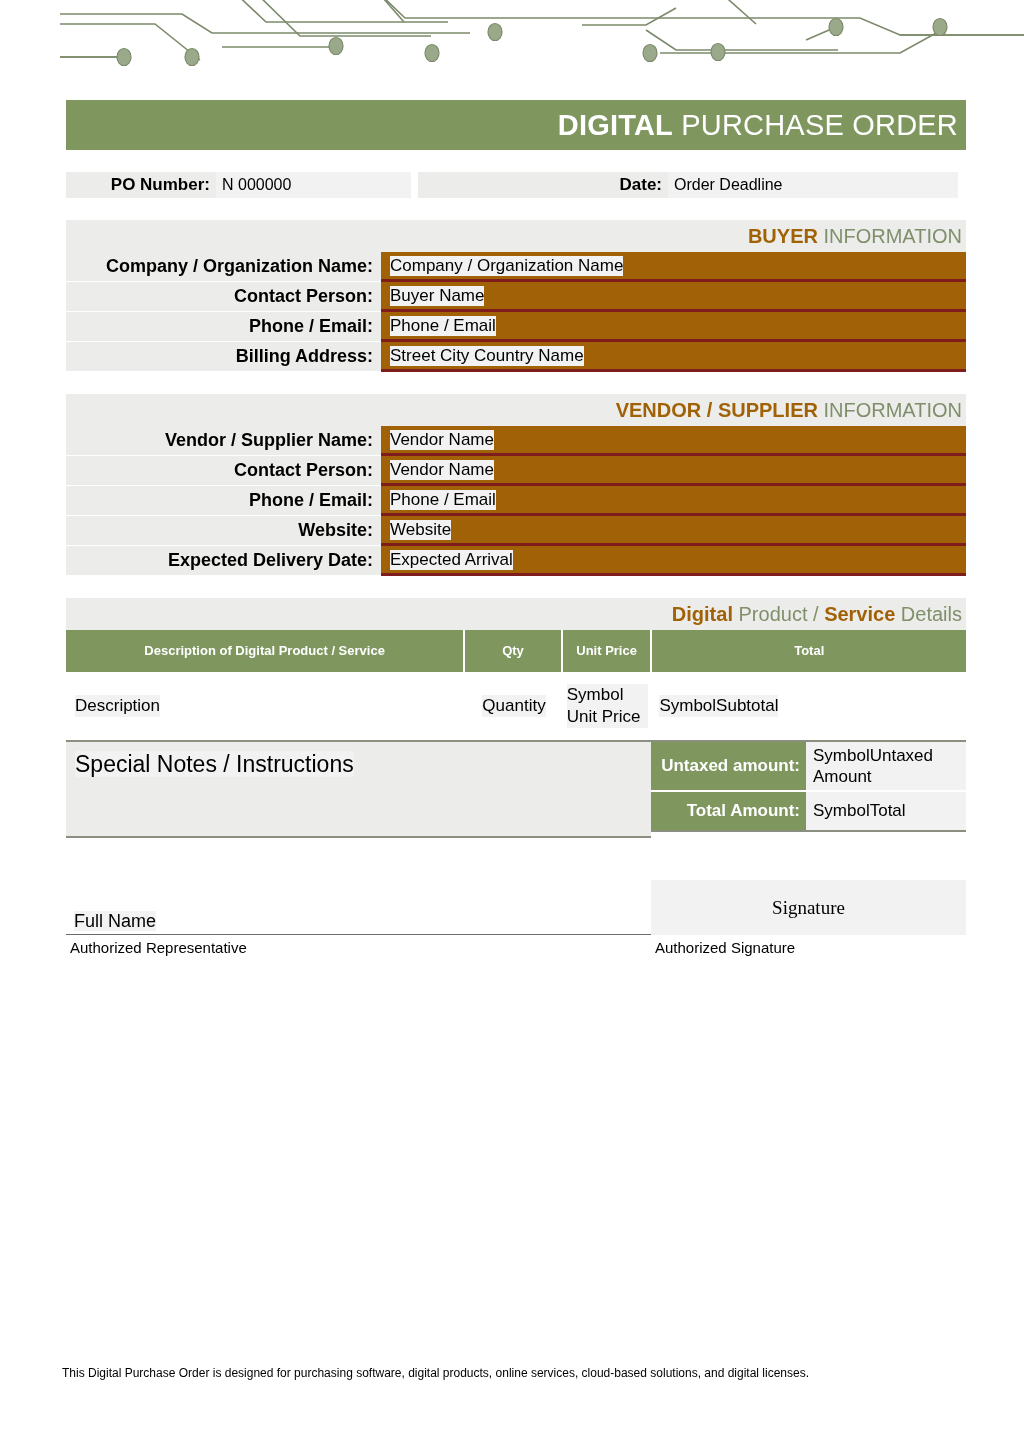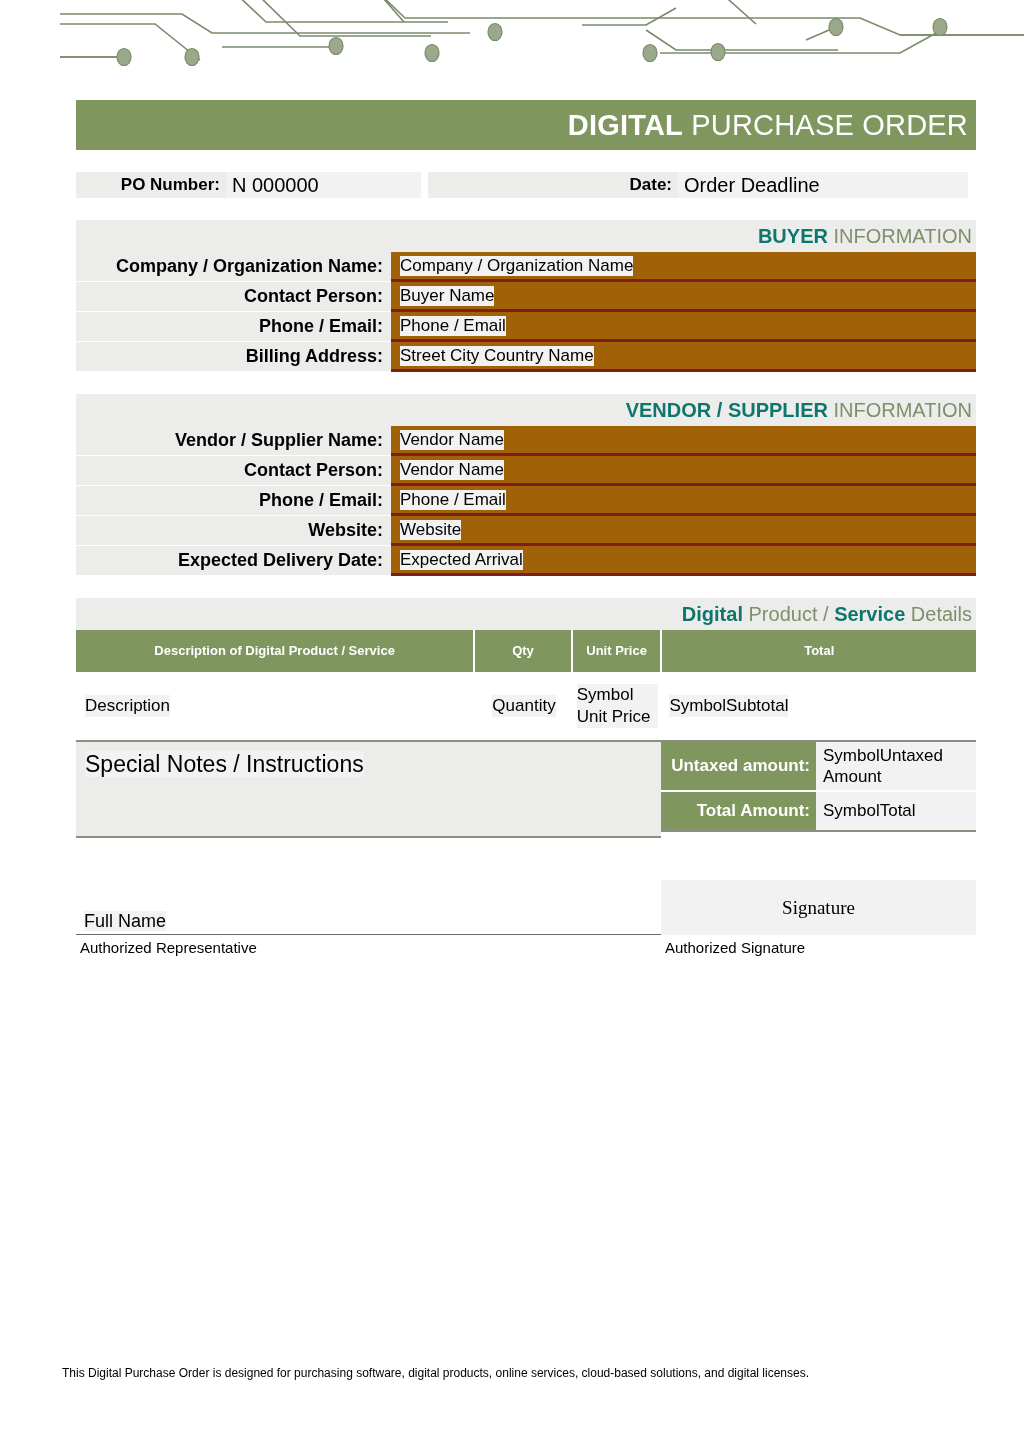--- a/index.html
+++ b/index.html
@@ -20,21 +20,21 @@
   .circuit-band {
     position: absolute;
     top: 0; left: 0;
     width: 1024px;
     height: 90px;
   }
 
   
   .page {
     position: absolute;
-    left: 76px;
+    left: 66px;
     top: 0;
     width: 900px;
   }
 
   
   .title-bar {
     margin-top: 100px;
     height: 50px;
     background: #7f975f;
     display: flex;
@@ -63,21 +63,21 @@
     font-weight: bold;
     font-size: 17px;
     display: flex;
     align-items: center;
     justify-content: flex-end;
     padding: 0 6px 0 18px;
     box-sizing: border-box;
   }
   .po-value {
     background: #f2f2f2;
-    font-size: 20px;
+    font-size: 16px;
     display: flex;
     align-items: center;
     padding: 0 6px;
     box-sizing: border-box;
   }
   .po-left  { width: 150px; }
   .po-leftv { width: 195px; }
   .po-spacer{ flex: 0 0 7px; }
   .po-datel { width: 250px; }
   .po-datev { width: 290px; }
@@ -88,21 +88,21 @@
     background: #ecedea;
     height: 32px;
     display: flex;
     align-items: center;
     justify-content: flex-end;
     padding-right: 4px;
     box-sizing: border-box;
     font-size: 20px;
     color: #808f6b;
   }
-  .sec-head b { color: #0f766e; font-weight: bold; }
+  .sec-head b { color: #a16207; font-weight: bold; }
 
   
   .frow {
     display: flex;
     align-items: stretch;
     height: 30px;
   }
   .frow .lab {
     width: 315px;
     background: #ecedea;

